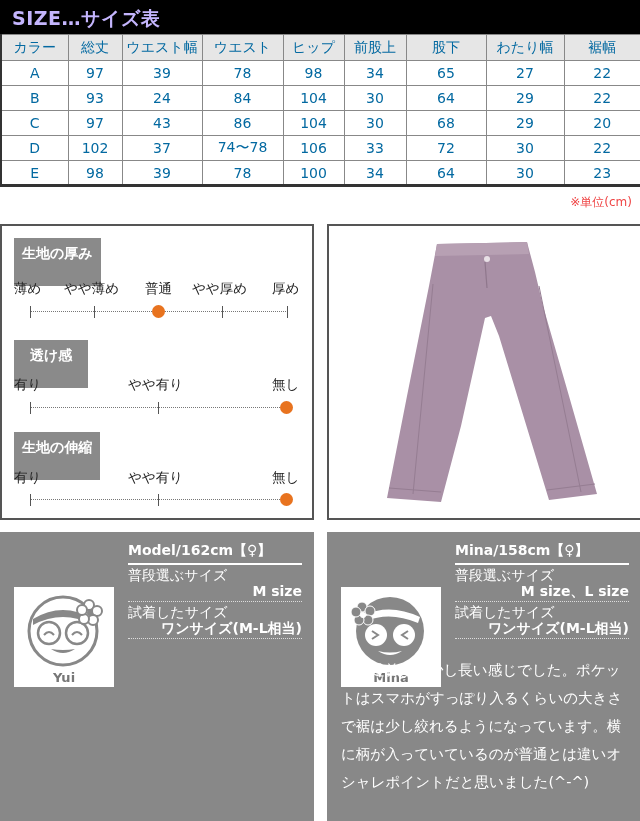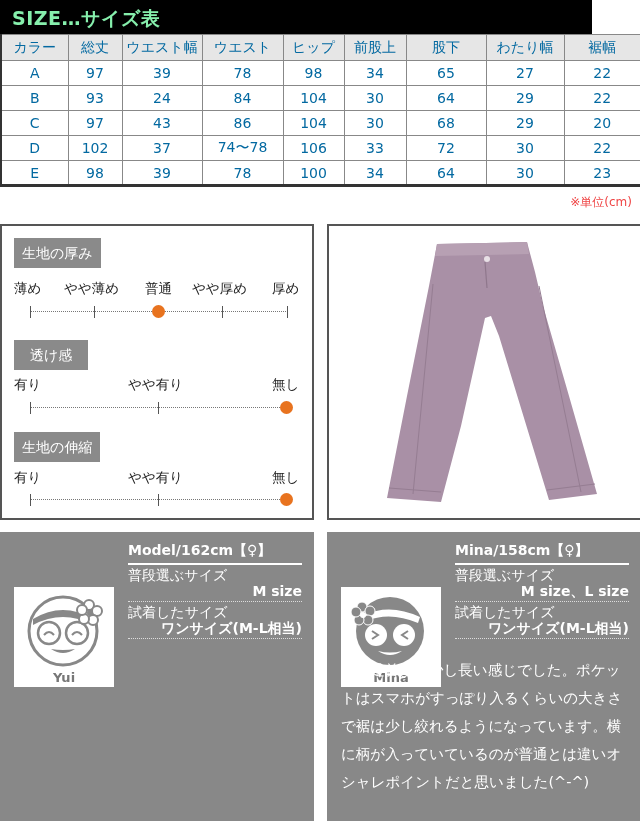--- a/index.html
+++ b/index.html
@@ -1,21 +1,21 @@
 <!DOCTYPE html>
 <html><head>
   <meta charset="utf-8">
   <style>
     * { box-sizing: border-box; margin: 0; padding: 0; }
     html, body { width: 640px; height: 821px; background: #ffffff; overflow: hidden; }
     body { font-family: "DejaVu Sans", "Liberation Sans", sans-serif; color: #222; position: relative; }
 
     .size-header {
-      position: absolute; left: 0; top: 0; width: 592px; height: 34px;
-      background: #000; color: #86efac; font-weight: bold; font-size: 19px;
+      position: absolute; left: 0; top: 0; width: 640px; height: 34px;
+      background: #000; color: #c4b5fd; font-weight: bold; font-size: 19px;
       padding: 6px 0 0 12px; letter-spacing: 0.5px;
     }
 
     table.size-table {
       position: absolute; left: 0; top: 34px; width: 640px;
       border-collapse: collapse; table-layout: fixed;
       border-left: 2px solid #333; border-right: 2px solid #333; border-bottom: 3px solid #333;
     }
     table.size-table th, table.size-table td {
       border: 1px solid #888; text-align: center; font-size: 14px; height: 25px;
@@ -28,22 +28,22 @@
     .fabric-panel {
       position: absolute; left: 0; top: 224px; width: 314px; height: 296px;
       border: 2px solid #555; background: #fff;
     }
     .photo-panel {
       position: absolute; left: 327px; top: 224px; width: 313px; height: 296px;
       border: 2px solid #555; background: #fff; border-right: none;
     }
 
     .sec-label {
-      position: absolute; background: #8a8a8a; color: #fff; font-weight: normal;
-      font-size: 14px; padding: 3px 8px; height: 30px; line-height: 24px; text-align: center;
+      position: absolute; background: #8a8a8a; color: #fff; font-weight: bold;
+      font-size: 14px; padding: 3px 8px; height: 48px; line-height: 24px; text-align: center;
     }
     .scale-labels { position: absolute; left: 12px; width: 290px; font-size: 13.5px; color: #222; }
     .scale-labels span { position: absolute; top: 0; white-space: nowrap; }
     .scale-line { position: absolute; left: 30px; width: 258px; height: 12px; }
     .scale-line .dots { position: absolute; left: 0; right: 0; top: 5px; border-top: 1px dotted #777; }
     .scale-line .tick { position: absolute; top: 0; width: 1px; height: 12px; background: #555; }
     .scale-line .dot { position: absolute; top: -1px; width: 13px; height: 13px; border-radius: 50%; background: #e8731f; margin-left: -6px; }
 
     .model-card {
       position: absolute; top: 532px; width: 314px; height: 289px; background: #888888;

